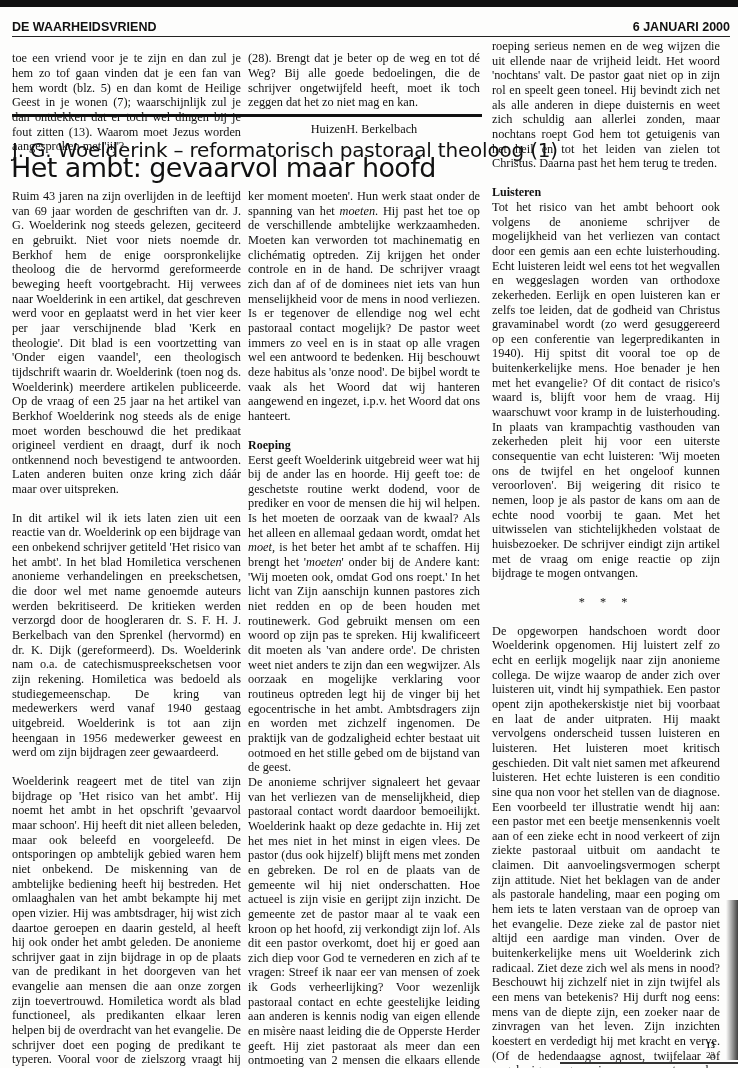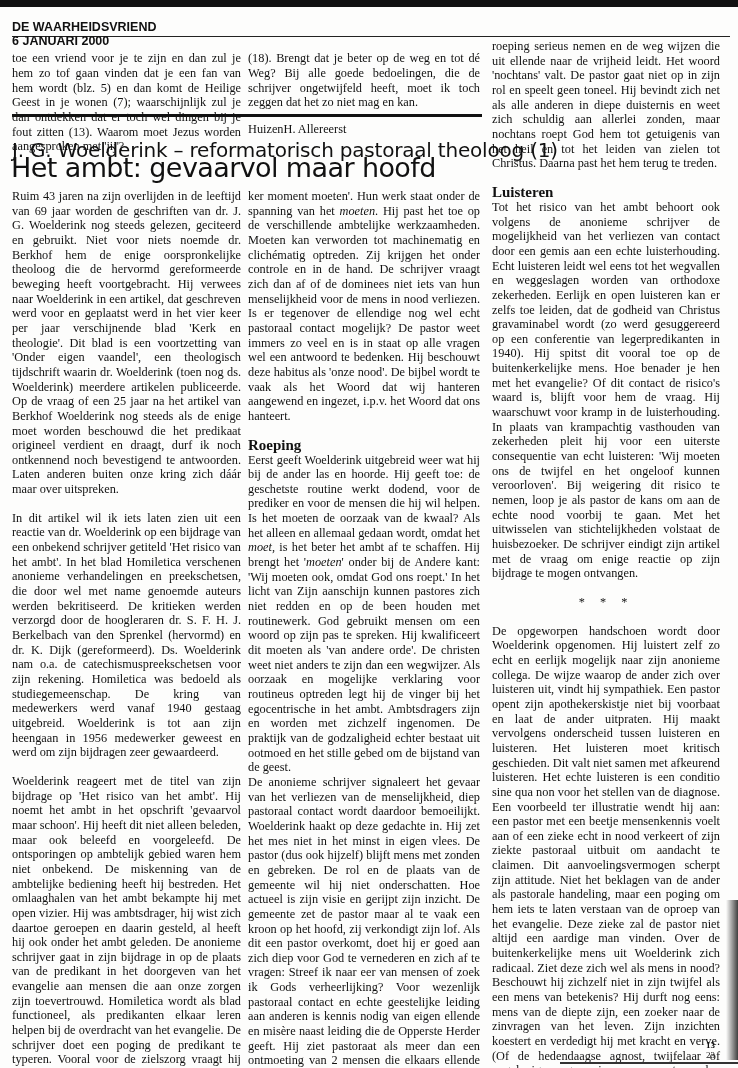--- a/index.html
+++ b/index.html
@@ -2,36 +2,36 @@
 <html><head>
 <meta charset="utf-8">
 <style>
   html,body{margin:0;padding:0;background:#fdfdfc;}
   body{width:738px;height:1068px;position:relative;overflow:hidden;color:#111;
        font-family:"Liberation Serif","DejaVu Serif",serif;}
   .topbar{position:absolute;left:0;top:0;width:738px;height:7px;background:#111;}
   .masthead{position:absolute;left:12px;right:8px;top:20px;height:16px;
             border-bottom:1px solid #222;
             font-family:"Liberation Sans","DejaVu Sans",sans-serif;font-weight:bold;font-size:12.5px;
-            display:flex;justify-content:space-between;align-items:flex-start;flex-direction:column;}
+            display:flex;justify-content:space-between;align-items:flex-start;}
   .col{position:absolute;font-size:12.3px;line-height:14.65px;text-align:justify;}
   .col p{margin:0;}
   .col .gap{height:14px;}
   .c1{left:12px;width:229px;}
   .c2{left:248px;width:232px;}
   .c3{left:492px;width:228px;}
   .prev1{position:absolute;left:12px;top:39px;width:229px;font-size:12.3px;line-height:14.65px;text-align:justify;}
   .prev2{position:absolute;left:248px;top:39px;width:232px;font-size:12.3px;line-height:14.65px;text-align:justify;}
-  .sig{display:flex;justify-content:flex-start;}
+  .sig{display:flex;justify-content:center;}
   .rule-prev{position:absolute;left:12px;top:114px;width:470px;height:3px;background:#111;}
   .kicker{position:absolute;left:12px;top:138px;font-family:"DejaVu Sans","Liberation Sans",sans-serif;
           font-size:20px;letter-spacing:-0.2px;}
   .headline{position:absolute;left:11px;top:153px;font-family:"DejaVu Sans","Liberation Sans",sans-serif;
             font-size:27px;letter-spacing:-0.6px;line-height:30px;}
-  h4{margin:0;font-size:15px;font-weight:bold;line-height:15px;}
+  h4{margin:0;font-size:12px;font-weight:bold;line-height:15px;}
   .stars{text-align:center;letter-spacing:6px;}
   .pageno{position:absolute;left:706px;top:1040px;font-size:9px;font-weight:bold;line-height:10px;}
   .edge{position:absolute;right:0;top:900px;width:12px;height:160px;
         background:linear-gradient(to right,rgba(0,0,0,0),rgba(0,0,0,0.75));}
   .bottomline{position:absolute;left:560px;right:0;top:1062px;height:2px;background:#333;}
   em{font-style:italic;}
 </style>
 </head>
 <body>
 
@@ -39,24 +39,24 @@
 
 <div class="masthead">
   <span>DE WAARHEIDSVRIEND</span>
   <span>6 JANUARI 2000</span>
 </div>
 
 <div class="prev1">
   <p>toe een vriend voor je te zijn en dan zul je hem zo tof gaan vinden dat je een fan van hem wordt (blz. 5) en dan komt de Heilige Geest in je wonen (7); waarschijnlijk zul je dan ontdekken dat er toch wel dingen bij je fout zitten (13). Waarom moet Jezus worden aangesproken met 'jij'?</p>
 </div>
 <div class="prev2">
-  <p>(18). Brengt dat je beter op de weg en tot dé Weg? Bij alle goede bedoelingen, die de schrijver ongetwijfeld heeft, moet ik toch zeggen dat het zo niet mag en kan.</p>
+  <p>(28). Brengt dat je beter op de weg en tot dé Weg? Bij alle goede bedoelingen, die de schrijver ongetwijfeld heeft, moet ik toch zeggen dat het zo niet mag en kan.</p>
   <div class="sig">
     <span>Huizen</span>
-    <span>H. Allereerst</span>
+    <span>H. Berkelbach</span>
   </div>
 </div>
 <div class="rule-prev"></div>
 
 <div class="kicker">J. G. Woelderink – reformatorisch pastoraal theoloog (1)</div>
 <div class="headline">Het ambt: gevaarvol maar hoofd</div>
 
 <div class="col c1" style="top:189px;">
   <p>Ruim 43 jaren na zijn overlijden in de leeftijd van 69 jaar worden de geschriften van dr. J. G. Woelderink nog steeds gelezen, geciteerd en gebruikt. Niet voor niets noemde dr. Berkhof hem de enige oorspronkelijke theoloog die de hervormd gereformeerde beweging heeft voortgebracht. Hij verwees naar Woelderink in een artikel, dat geschreven werd voor en geplaatst werd in het vier keer per jaar verschijnende blad 'Kerk en theologie'. Dit blad is een voortzetting van 'Onder eigen vaandel', een theologisch tijdschrift waarin dr. Woelderink (toen nog ds. Woelderink) meerdere artikelen publiceerde. Op de vraag of een 25 jaar na het artikel van Berkhof Woelderink nog steeds als de enige moet worden beschouwd die het predikaat origineel verdient en draagt, durf ik noch ontkennend noch bevestigend te antwoorden. Laten anderen buiten onze kring zich dáár maar over uitspreken.</p>
   <div class="gap"></div>

